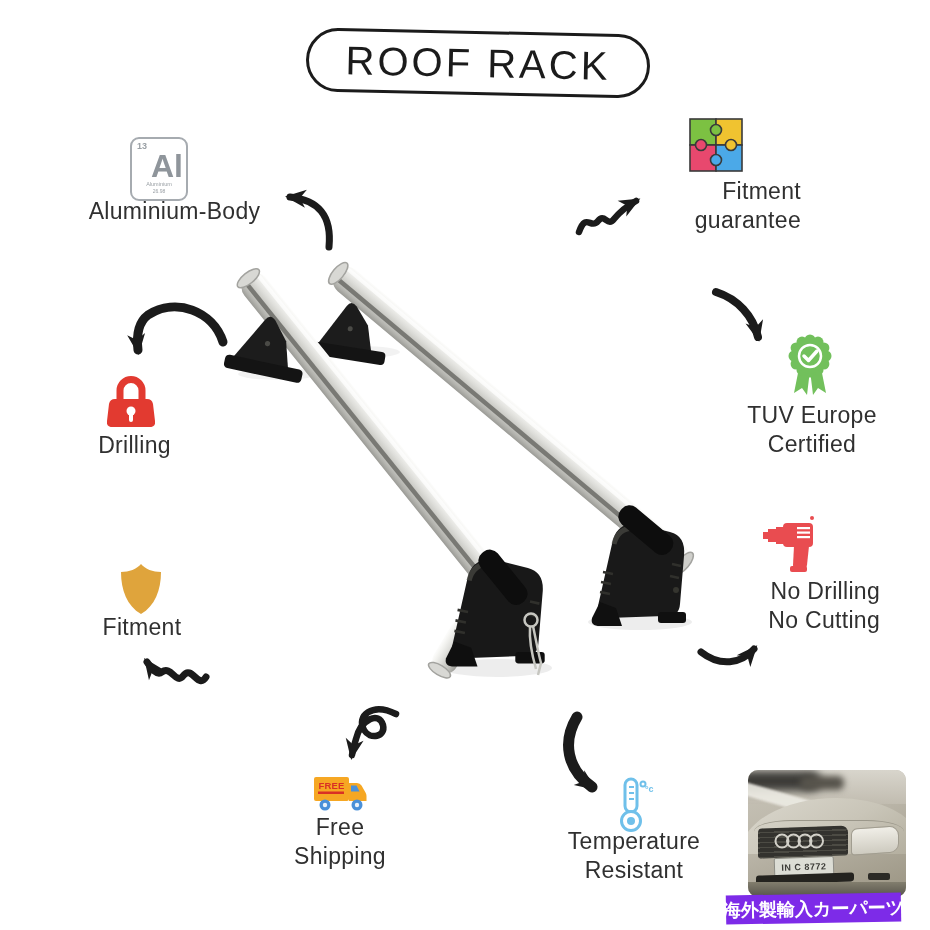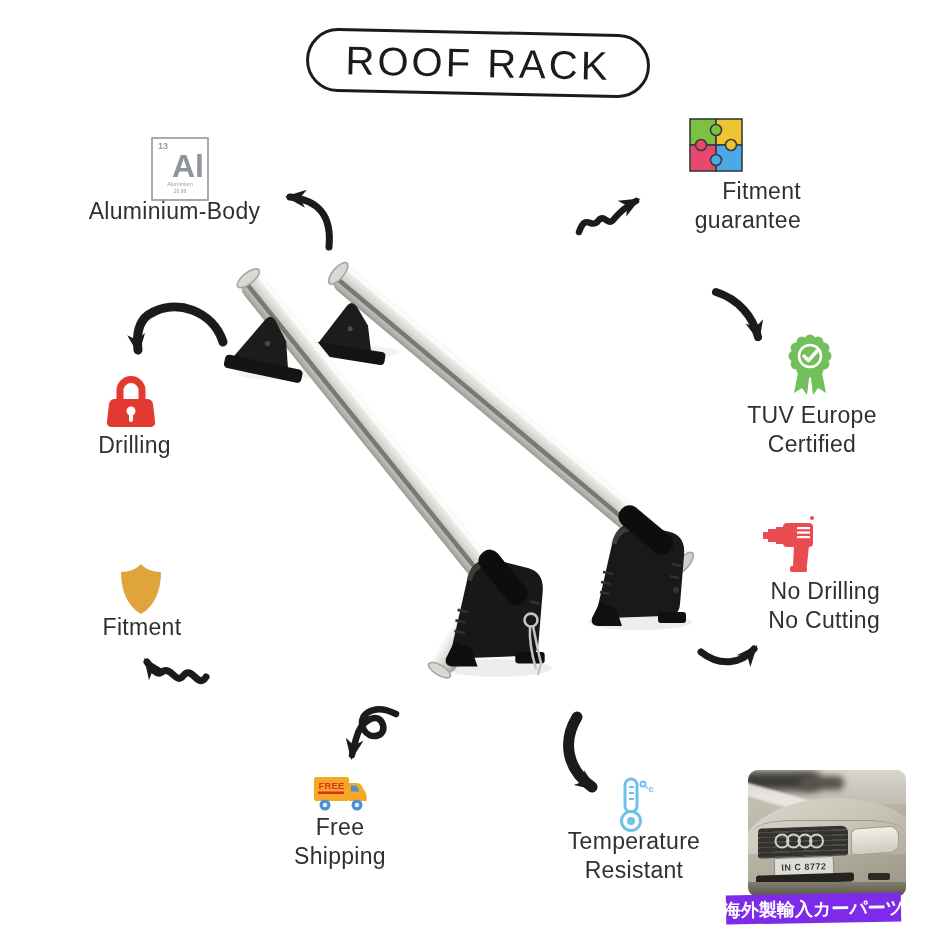--- a/index.html
+++ b/index.html
@@ -17,22 +17,22 @@
   .title-pill span{
     font-size:40px;font-weight:500;letter-spacing:3px;color:var(--ink,#1b1b1b);white-space:nowrap;
   }
   
   .label{
     position:absolute;text-align:center;font-size:23px;font-weight:500;
     letter-spacing:.3px;line-height:29px;color:var(--text,#303030);
   }
   
   .al-icon{
-    position:absolute;left:151px;top:137px;width:54px;height:60px;
-    border:2.5px solid var(--element-gray,#a6abb0);border-radius:1px;background:#fff;
+    position:absolute;left:130px;top:137px;width:54px;height:60px;
+    border:2.5px solid var(--element-gray,#a6abb0);border-radius:9px;background:#fff;
   }
   .al-num{position:absolute;left:5px;top:2px;font-size:9px;color:#9aa0a5;font-weight:600;}
   .al-sym{position:absolute;left:0;right:0;top:9px;text-align:center;font-size:32px;font-weight:600;color:#8f959b;padding-left:16px;}
   .al-name{position:absolute;left:0;right:0;top:42px;text-align:center;font-size:5.5px;color:#9aa0a5;}
   .al-mass{position:absolute;left:0;right:0;top:49px;text-align:center;font-size:5px;color:#9aa0a5;}
   
   .icon{position:absolute;}
   
   .car-photo{
     position:absolute;left:748px;top:770px;width:158px;height:127px;border-radius:10px;overflow:hidden;

